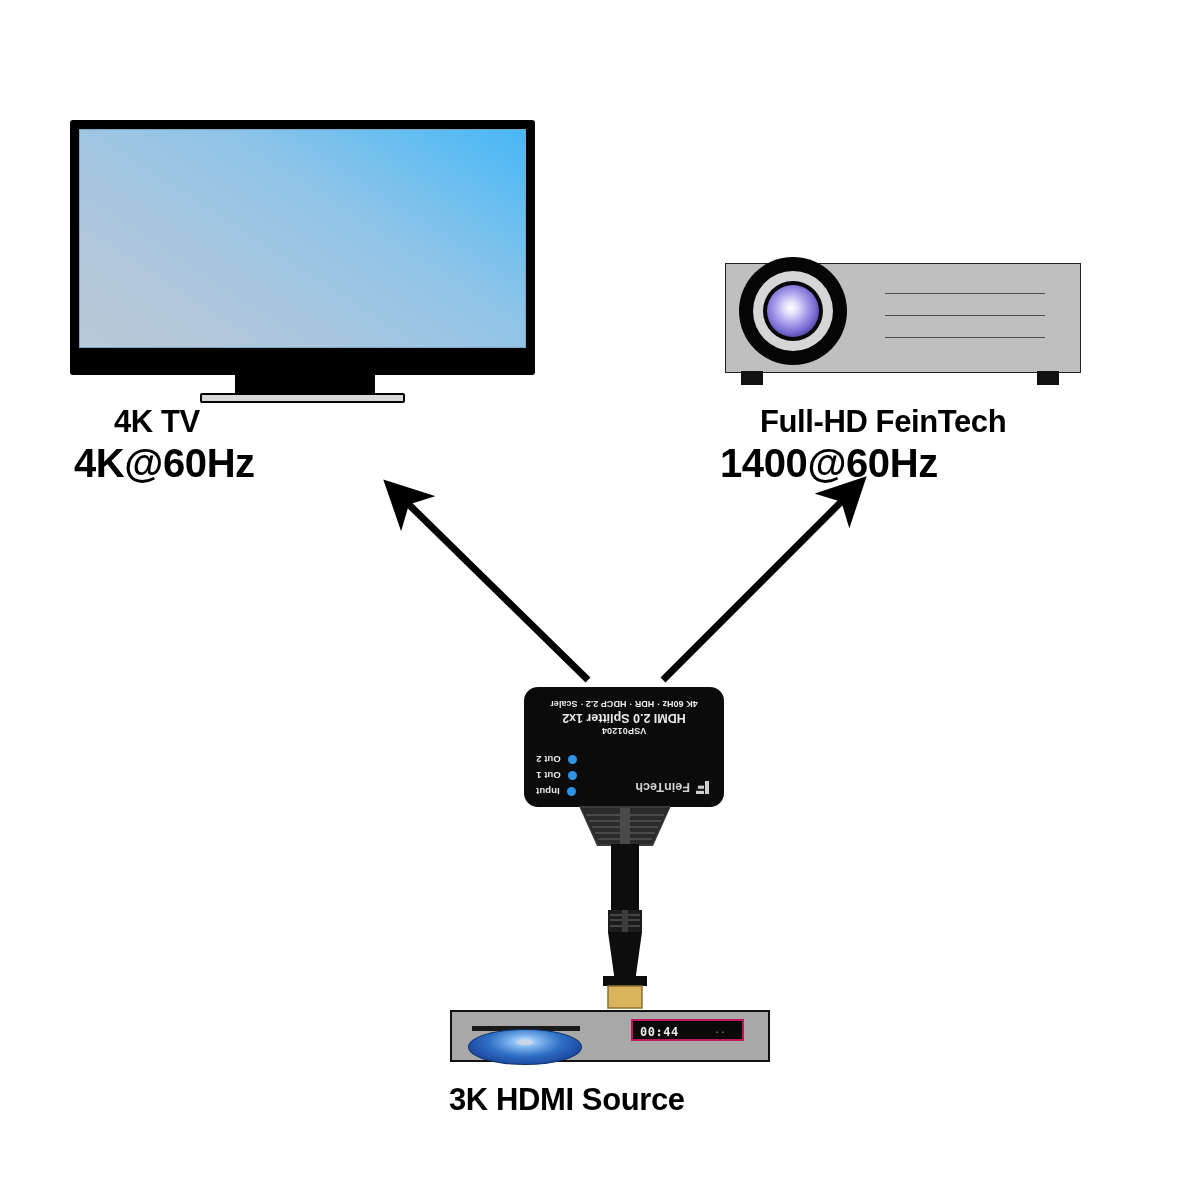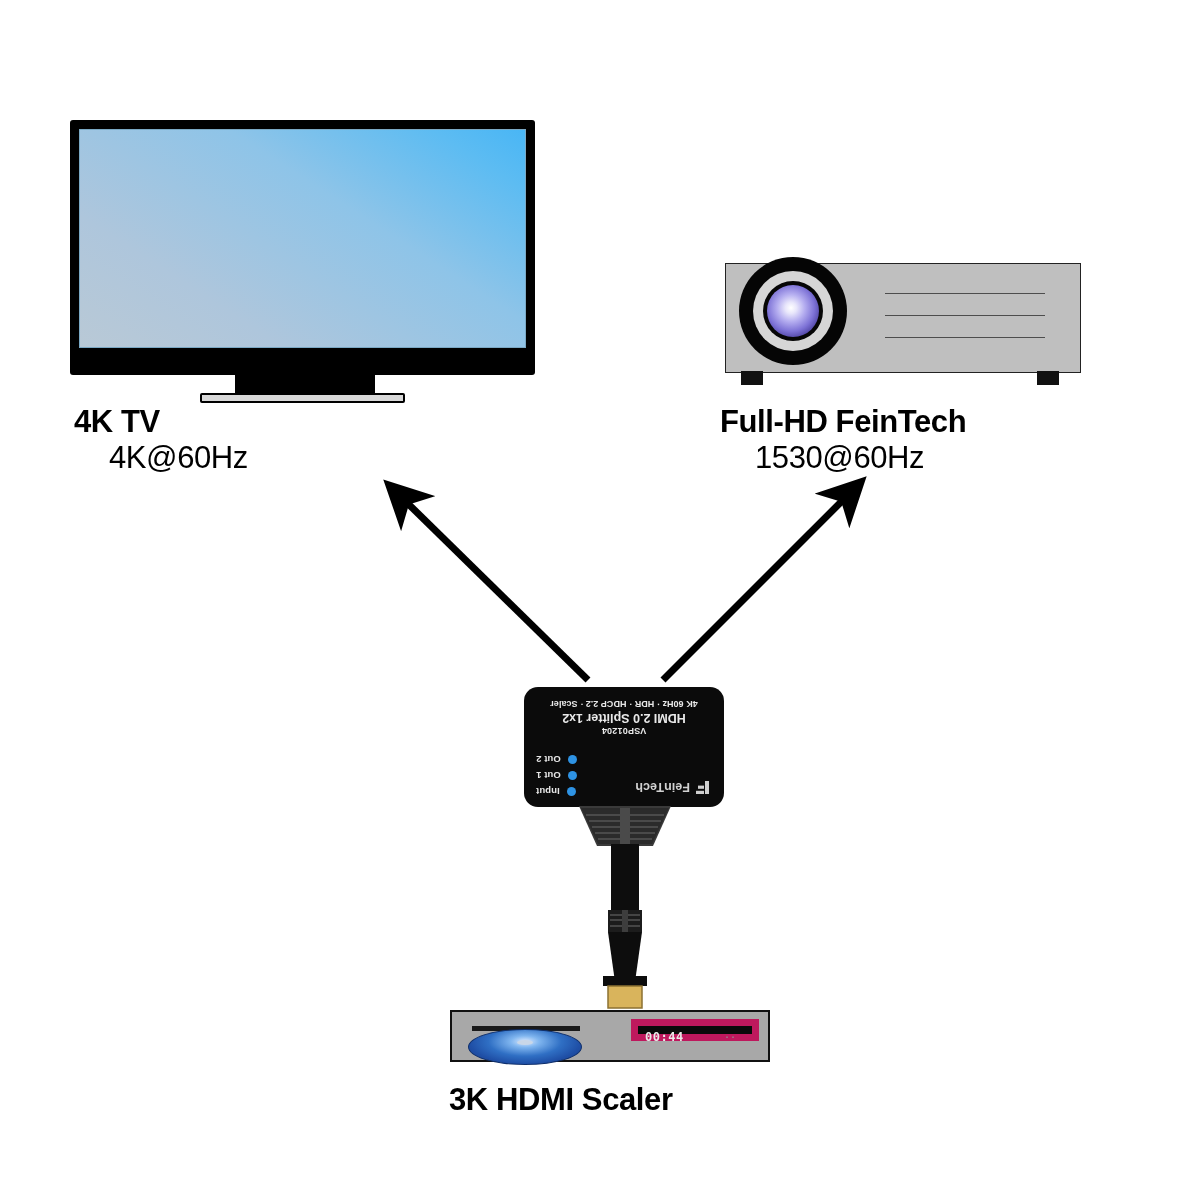--- a/index.html
+++ b/index.html
@@ -28,22 +28,22 @@
   
   .label {
     position: absolute;
     color: #000000;
     font-family: "Liberation Sans", sans-serif;
     font-weight: bold;
     letter-spacing: -0.4px;
     white-space: nowrap;
     line-height: 1.16;
   }
-  .label .l1 { display: block; font-size: 31px; font-weight: bold; }
-  .label .l2 { display: block; font-size: 31px; font-weight: normal; margin-left: 35px; }
+  .label .l1 { display: block; font-size: 31px; font-weight: bold; margin-left: 40px; }
+  .label .l2 { display: block; font-size: 40px; font-weight: bold; }
   .label .thin { font-weight: 600; }
 
   #tv-label   { left: 74px;  top: 404px; }
   #proj-label { left: 720px; top: 404px; }
   #src-label  { left: 449px; top: 1082px; font-size: 31px; }
   #src-label .bold { font-weight: bold; }
   #src-label .semi { font-weight: 600; }
 
   
   #tv { left: 70px; top: 120px; width: 465px; height: 270px; }
@@ -233,23 +233,23 @@
   #src-disc-hole {
     position: absolute;
     left: 48px; top: 10px;
     width: 16px; height: 5px;
     border-radius: 50%;
     background: #c9d7e8;
   }
   #src-display {
     position: absolute;
     left: 181px; top: 9px;
-    width: 128px; height: 22px;
+    width: 113px; height: 22px;
     background: #0a0a0a;
-    border: 7px solid #be185d;
+    border: 2px solid #be185d;
     box-sizing: border-box;
   }
   #src-time {
     position: absolute;
     left: 7px; top: 4px;
     color: #e9e9e9;
     font-family: "DejaVu Sans Mono", monospace;
     font-size: 12px;
     font-weight: bold;
     letter-spacing: 0.5px;
@@ -290,21 +290,21 @@
       <div id="proj-lens-ring2">
         <div id="proj-lens-ring3">
           <div id="proj-lens-glow"></div>
         </div>
       </div>
     </div>
   </div>
 
   <div class="label" id="proj-label">
     <span class="l1"><span>Full-HD</span><span class="thin"> FeinTech</span></span>
-    <span class="l2">1530@60Hz</span>
+    <span class="l2">1400@60Hz</span>
   </div>
 
   <svg class="abs" style="left:0;top:0;width:1200px;height:1200px;pointer-events:none;">
     <defs>
       <marker id="ah" viewBox="0 0 12 12" refX="9" refY="6" markerWidth="7" markerHeight="7" orient="auto-start-reverse">
         <path d="M 0 0 L 12 6 L 0 12 L 3.2 6 z" fill="#000000"></path>
       </marker>
     </defs>
     <line x1="588" y1="680" x2="392" y2="488" stroke="#000000" stroke-width="7" marker-end="url(#ah)"></line>
     <line x1="663" y1="680" x2="858" y2="485" stroke="#000000" stroke-width="7" marker-end="url(#ah)"></line>
@@ -388,16 +388,16 @@
     <div id="src-disc">
       <div id="src-disc-hole"></div>
     </div>
     <div id="src-display">
       <span id="src-time">00:44</span>
       <span id="src-dots">··</span>
     </div>
   </div>
 
   <div class="label" id="src-label">
-    <span class="bold">3K HDMI</span><span class="semi"> Scaler</span>
+    <span class="bold">3K HDMI</span><span class="semi"> Source</span>
   </div>
 
 </div>
 
 </body></html>

